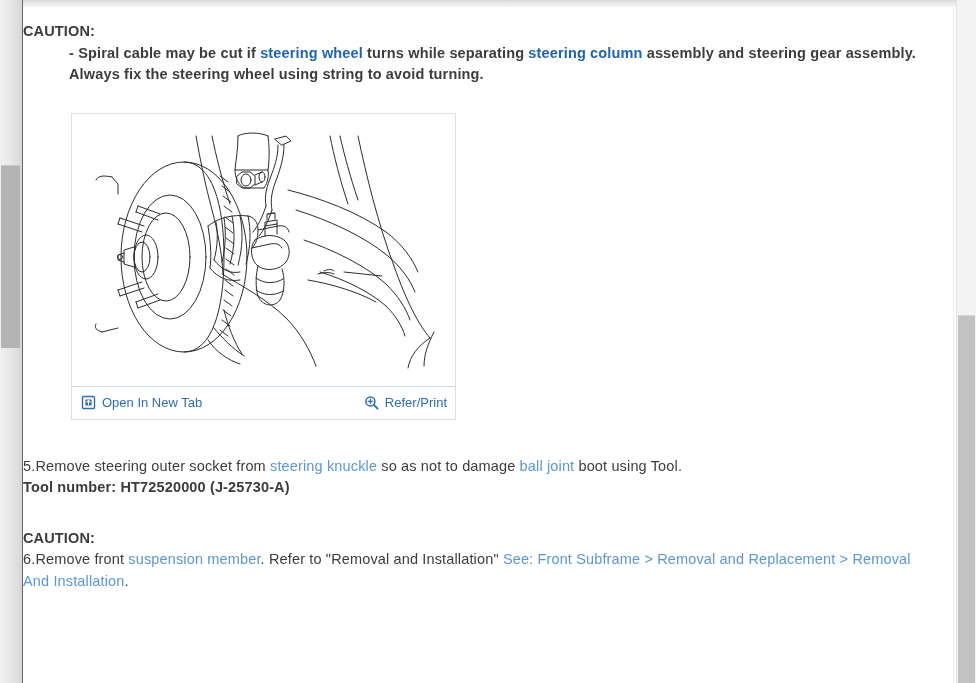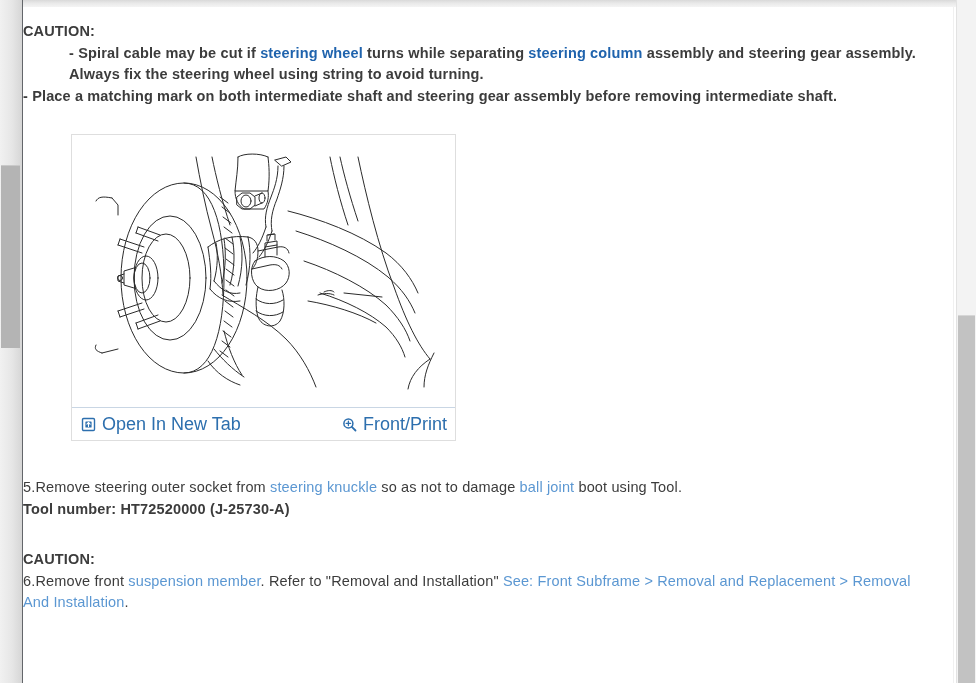--- a/index.html
+++ b/index.html
@@ -152,21 +152,21 @@
     justify-content: space-between;
     padding: 0 8px 0 9px;
     box-sizing: border-box;
     background: #ffffff;
   }
   .tool-btn {
     display: inline-flex;
     align-items: center;
     gap: 6px;
     color: #2d6fae;
-    font-size: 18px;
+    font-size: 13px;
     cursor: pointer;
     text-decoration: none;
     white-space: nowrap;
     justify-content: space-between;
   }
   .tool-btn .ico {
     display: inline-flex;
     align-items: center;
     justify-content: center;
     width: 15px;
@@ -204,21 +204,20 @@
     <div id="doc-right-edge"></div>
 
     <div id="content">
 
       <p class="line indent caution">CAUTION:</p>
 
       <p class="line hang bold" style="padding-left:46px;text-indent:0;">
         <span>- Spiral cable may be cut if </span><a class="lnk strong" href="#">steering wheel</a><span> turns while separating </span><a class="lnk strong" href="#">steering column</a><span> assembly and steering gear assembly. Always fix the steering wheel using string to avoid turning.</span>
       </p>
 
-      <p class="line indent bold">- Place a matching mark on both intermediate shaft and steering gear assembly before removing intermediate shaft.</p>
 
 
       <div class="spacer-lg"></div>
 
       <div id="figure-box">
 
         <svg class="art" id="figure-art" viewBox="0 0 383 272" role="img">
 
           <ellipse cx="112" cy="143" rx="63" ry="95"></ellipse>
           <path d="M112 48 C 140 48 152 90 152 143 C 152 196 140 238 112 238"></path>
@@ -327,21 +326,21 @@
           </a>
 
           <a class="tool-btn" href="#">
             <span class="ico">
               <svg width="15" height="15" viewBox="0 0 15 15">
                 <circle cx="6.4" cy="6.4" r="4.5" fill="none" stroke="#2d6fae" stroke-width="1.5"></circle>
                 <path d="M9.8 9.8 L13.5 13.5" stroke="#2d6fae" stroke-width="1.8" stroke-linecap="round"></path>
                 <path d="M6.4 4.2 L6.4 8.6 M4.2 6.4 L8.6 6.4" stroke="#2d6fae" stroke-width="1.3" stroke-linecap="round"></path>
               </svg>
             </span>
-            <span>Front/Print</span>
+            <span>Refer/Print</span>
           </a>
         </div>
       </div>
 
       <div class="spacer-lg"></div>
       <div class="spacer-sm"></div>
 
       <p class="line indent">
         <span>5.</span><span>Remove steering outer socket from </span><a class="lnk" href="#">steering knuckle</a><span> so as not to damage </span><a class="lnk" href="#">ball joint</a><span> boot using Tool.</span>
       </p>

